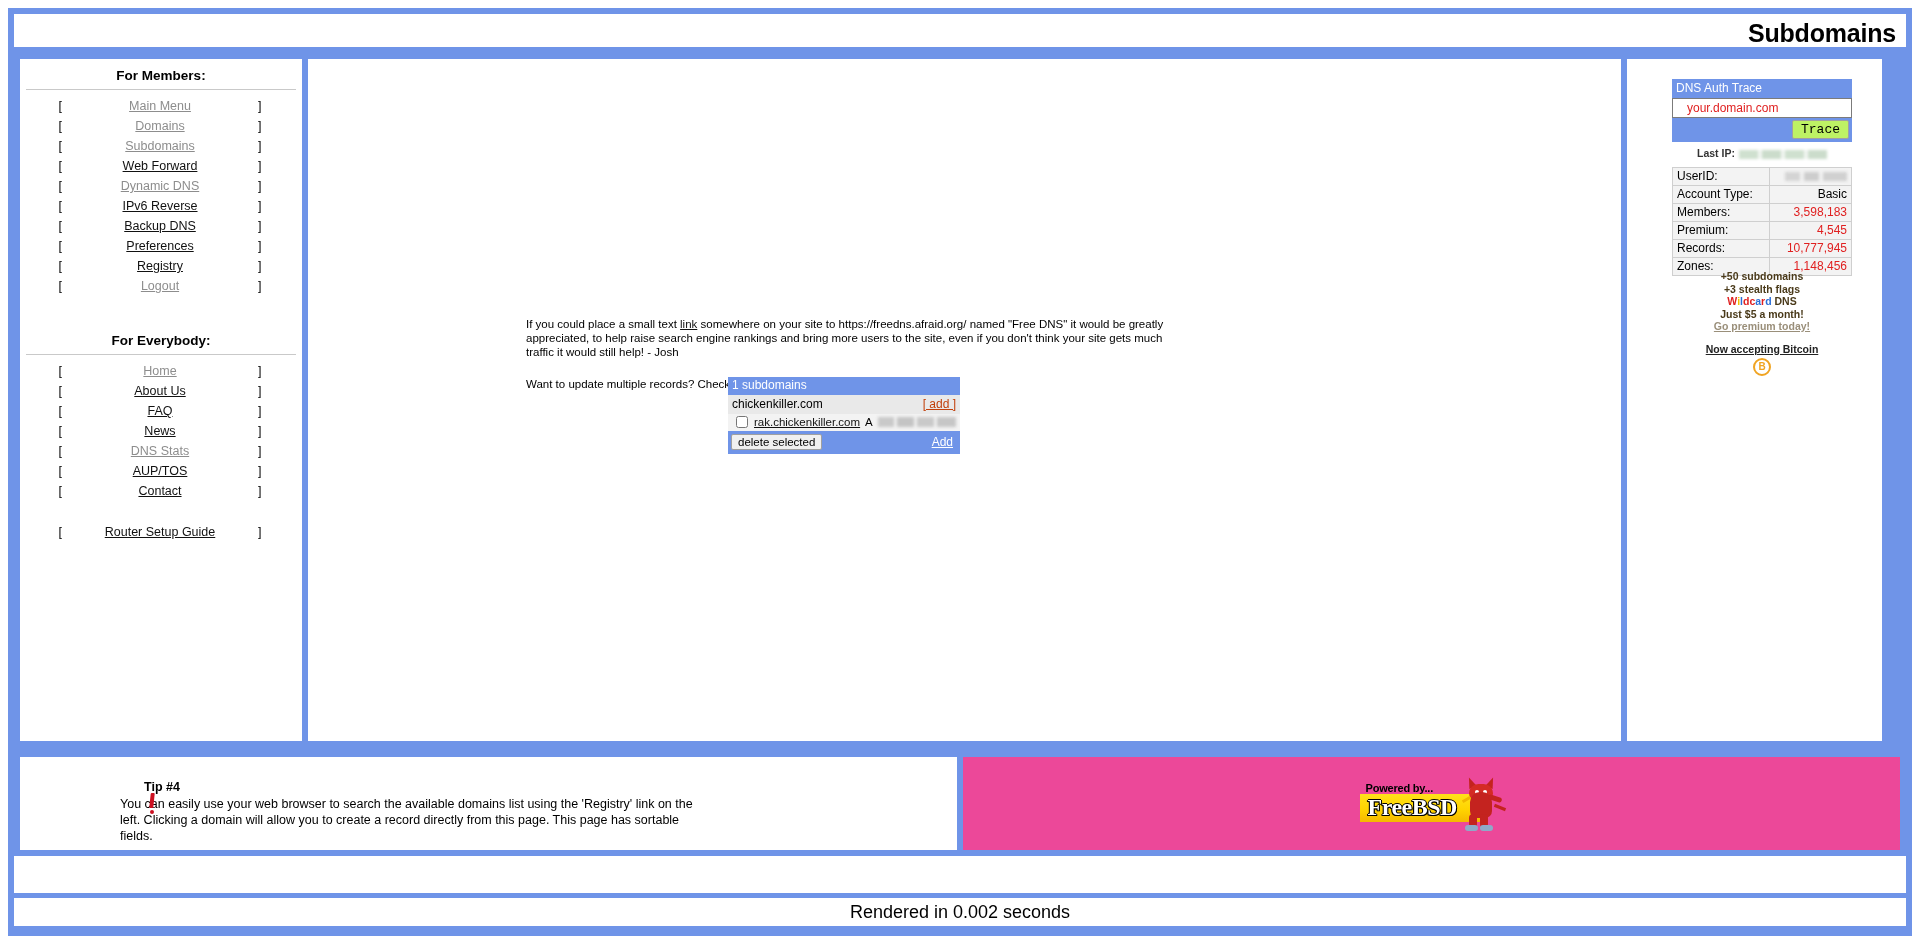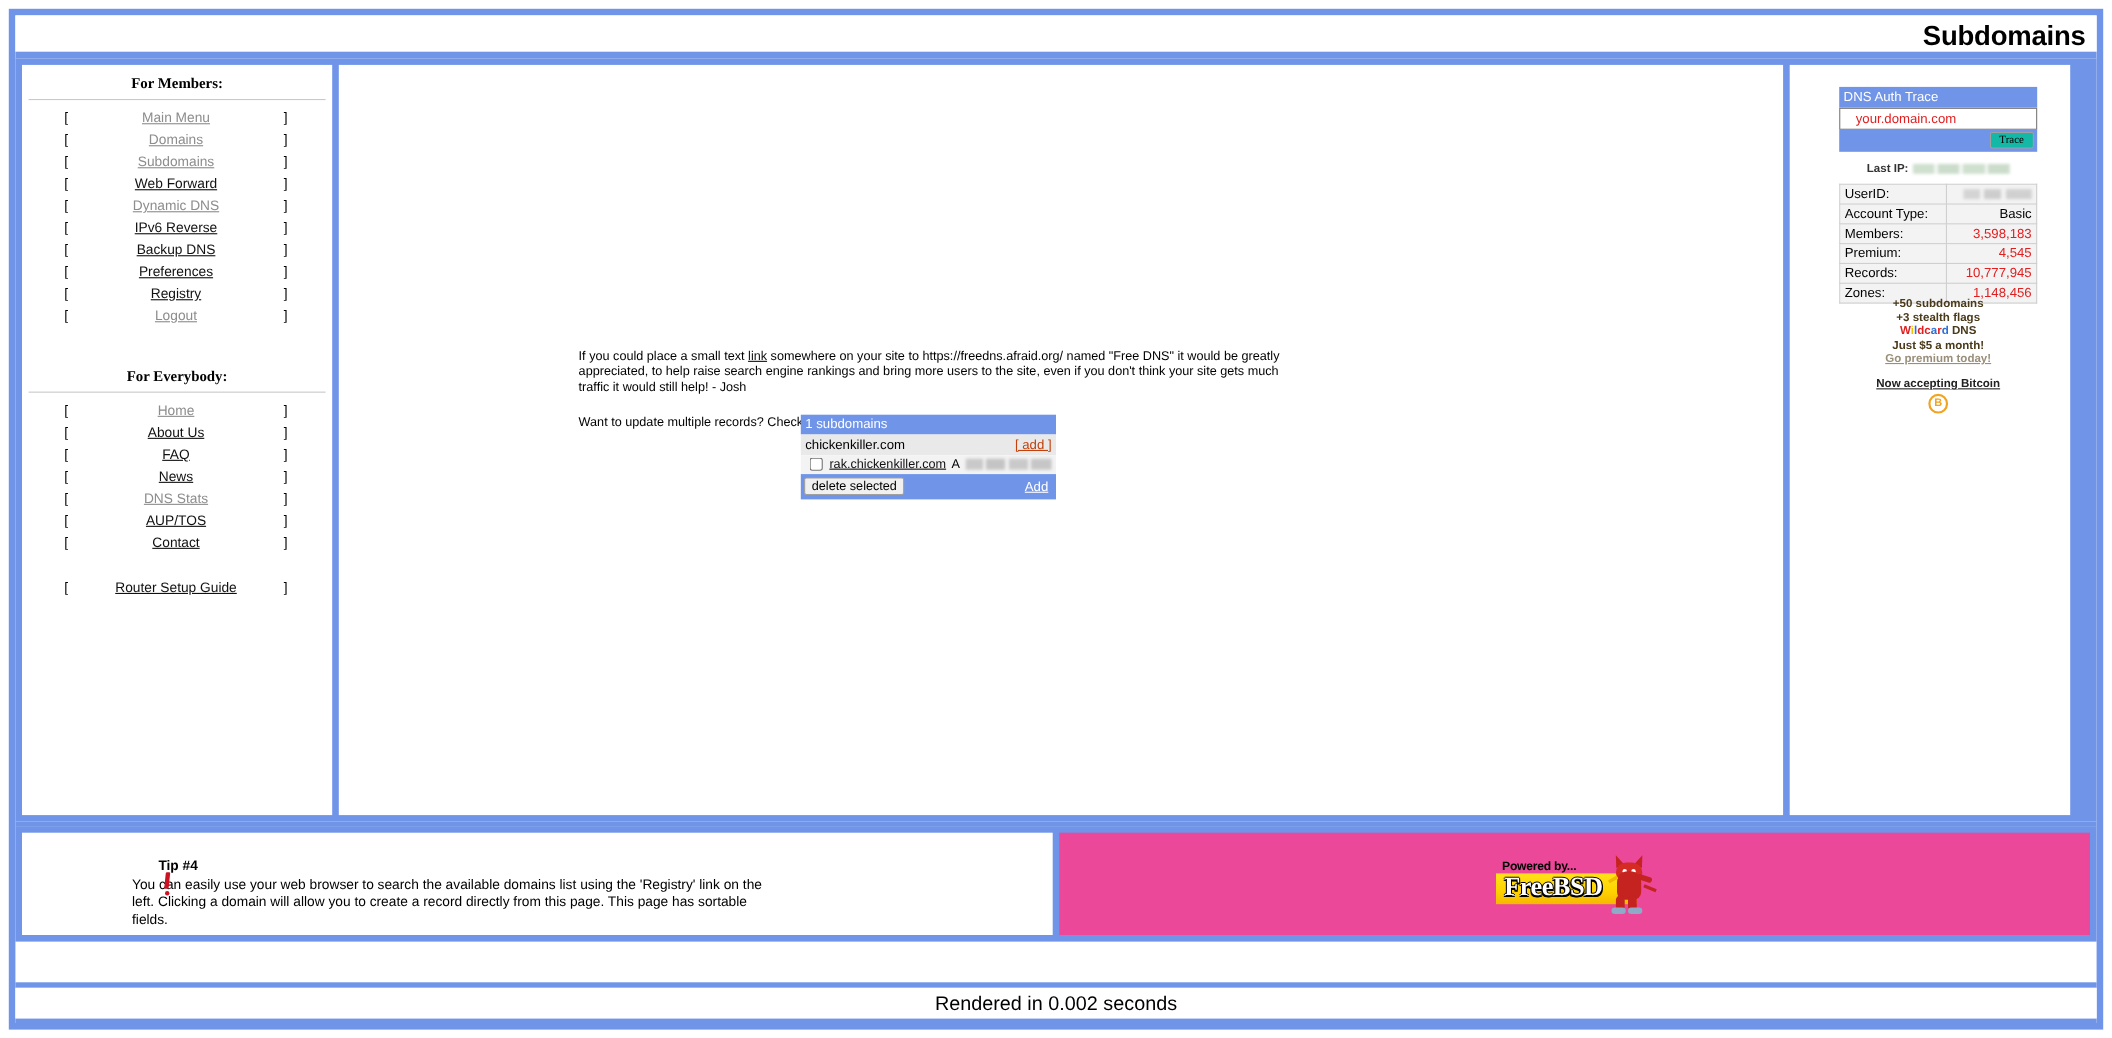--- a/index.html
+++ b/index.html
@@ -89,21 +89,20 @@
   }
 
   
   .nav-head {
     text-align: center;
     font-size: 13.5px;
     font-weight: bold;
     color: #000;
     padding-top: 9px;
     padding-bottom: 6px;
-    font-family: Liberation Serif, serif;
   }
   .nav-rule {
     height: 0;
     border-top: 1px solid #c9c9c9;
     margin: 0 6px 3px 6px;
   }
   .nav-list { padding: 3px 0 0 0; }
   .nav-row {
     display: flex;
     align-items: center;
@@ -254,24 +253,24 @@
     border: 1px solid #7b7b7b;
     background: #fff;
   }
   .trace-btnrow {
     background: #6f94e8;
     display: flex;
     justify-content: flex-end;
     padding: 2px 3px 3px 3px;
   }
   .btn-trace {
-    font-family: Liberation Serif, serif;
-    font-size: 10px;
+    font-family: Liberation Mono, monospace;
+    font-size: 13px;
     padding: 1px 8px;
-    background: #14b8a6;
+    background: #bef264;
     border: 1px solid #a0a0a0;
     border-radius: 2px;
     cursor: pointer;
     color: #000;
   }
 
   .lastip {
     position: absolute;
     left: 45px;
     top: 88px;

